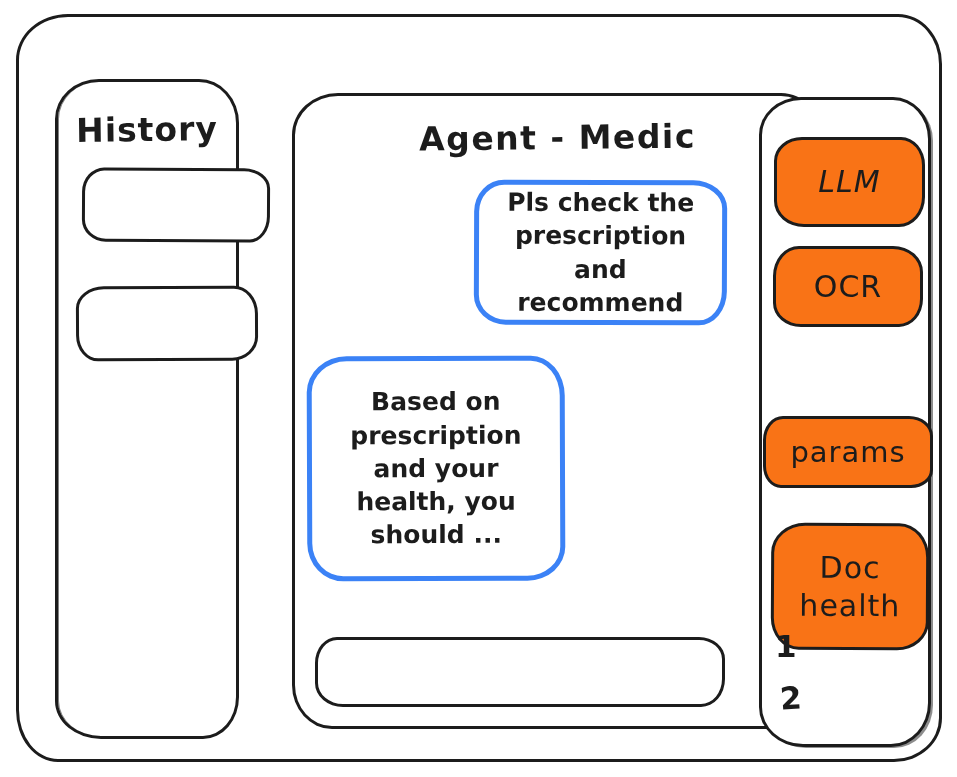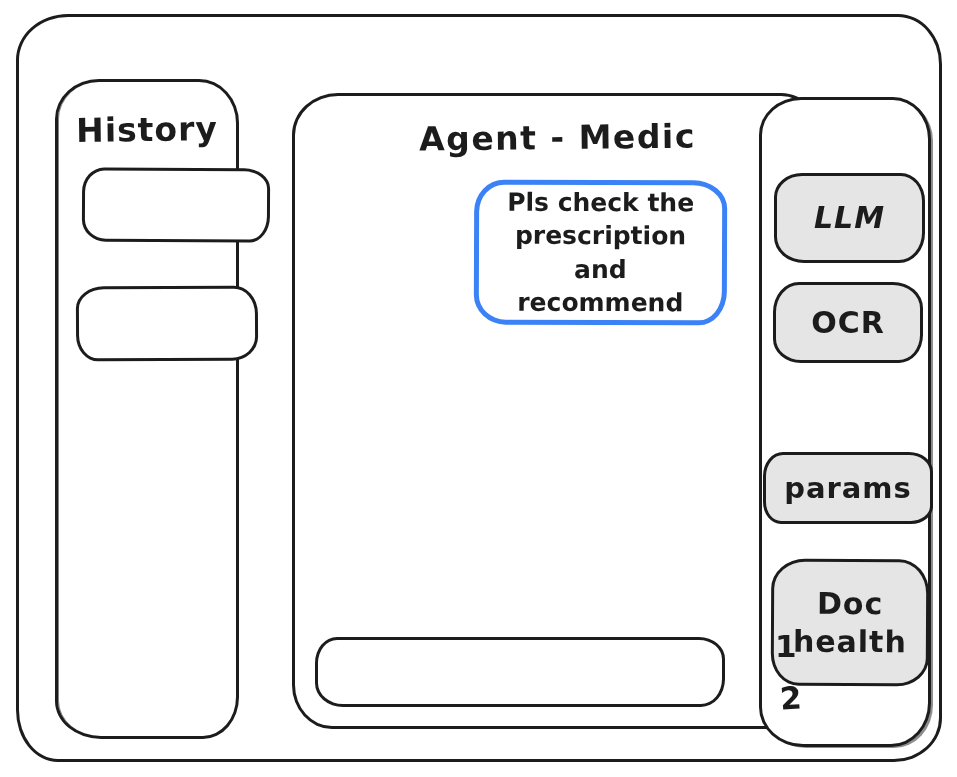--- a/index.html
+++ b/index.html
@@ -87,30 +87,29 @@
     cursor: text;
   }
   
   .tools-panel {
     left: 740px; top: 80px; width: 172px; height: 650px;
     border-radius: 42px 38px 40px 44px / 38px 42px 44px 40px;
     box-shadow: 3px 2px 0 -1px rgba(28,28,28,.5);
   }
   .tool-button {
     position: absolute;
-    border: 3px solid #1c1c1c; background: #e5e5e5;
+    border: 3px solid #1c1c1c; background: #f97316;
     display: flex; align-items: center; justify-content: center;
     text-align: center;
-    font-size: 30px; font-weight: 700;
+    font-size: 30px; font-weight: 400;
     font-family: "DejaVu Sans", sans-serif;
     letter-spacing: 1px;
     line-height: 1.25;
     cursor: pointer;
     color: #1c1c1c;
-    margin-top: 36px;
   }
   .tool-llm {
     left: 12px; top: 37px; width: 151px; height: 90px;
     border-radius: 28px 24px 26px 30px / 24px 28px 30px 26px;
     font-style: italic;
   }
   .tool-ocr {
     left: 11px; top: 146px; width: 150px; height: 81px;
     border-radius: 26px 30px 24px 28px / 30px 26px 28px 24px;
   }
@@ -139,20 +138,21 @@
 
   <aside class="sketch history-panel">
     <h2 class="history-title">History</h2>
     <div class="history-item item-0"></div>
     <div class="history-item item-1"></div>
   </aside>
 
   <main class="sketch chat-panel">
     <h1 class="chat-title">Agent - Medic</h1>
     <div class="bubble user">Pls check the prescription and recommend</div>
+    <div class="bubble assistant">Based on prescription and your health, you should ...</div>
     <div class="input-bar"></div>
   </main>
 
   <aside class="sketch tools-panel">
     <button class="tool-button tool-llm">LLM</button>
     <button class="tool-button tool-params">params</button>
     <button class="tool-button tool-ocr">OCR</button>
     <button class="tool-button tool-doc-source">Doc health</button>
     <div class="doc-num num-0">1</div>
     <div class="doc-num num-1">2</div>

